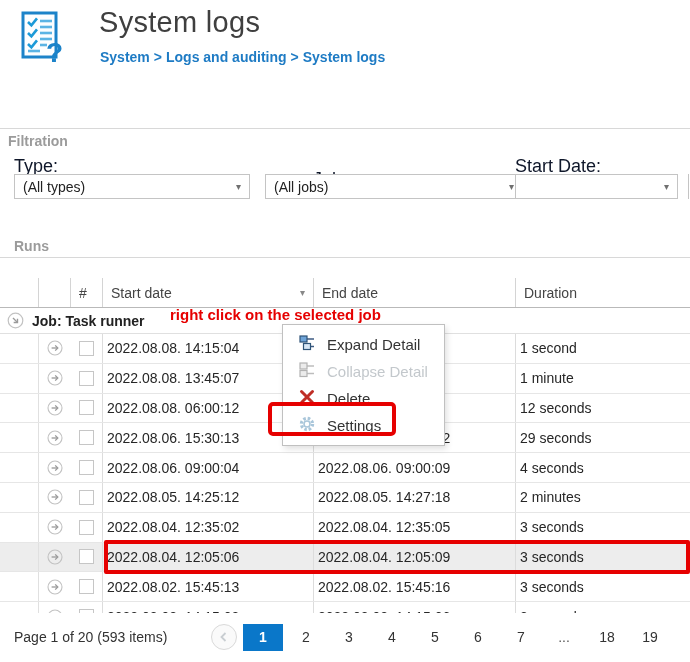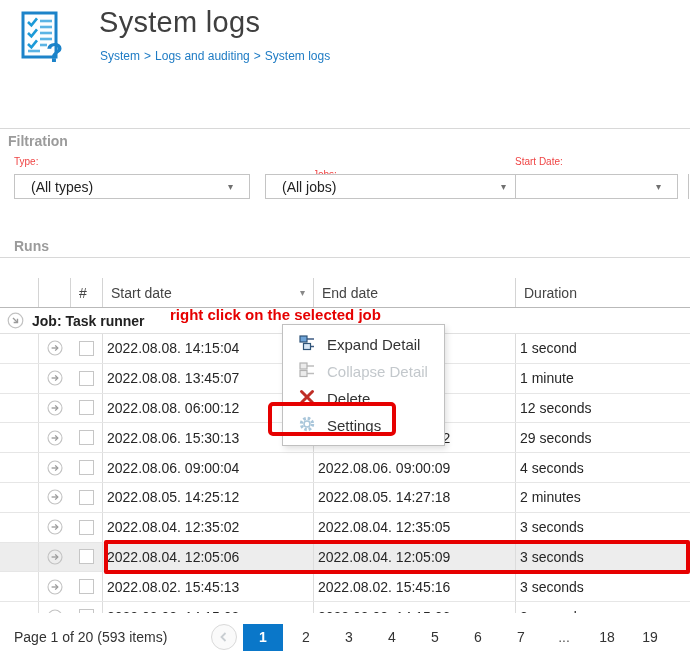--- a/index.html
+++ b/index.html
@@ -4,33 +4,33 @@
 <style>
   * { margin:0; padding:0; box-sizing:border-box; }
   html,body { width:690px; height:662px; background:#fff; overflow:hidden;
     font-family:"Liberation Sans", sans-serif; color:#2b2b2b; }
   .abs { position:absolute; }
   #stage { position:relative; width:690px; height:662px; background:#fff; }
 
   
   #app-icon { left:16px; top:10px; }
   #page-title { left:99px; top:6px; font-size:29px; font-weight:300; color:#3f3f3f; letter-spacing:.3px; }
-  #breadcrumb { left:100px; top:49px; font-size:12px; color:#1e7bc4; }
+  #breadcrumb { left:100px; top:49px; font-size:14px; color:#1e7bc4;font-weight:bold; }
   #breadcrumb .crumb { color:#1e7bc4; cursor:pointer; }
   #breadcrumb .sep { color:#1e7bc4; padding:0 4px; }
 
   
   .section-label { font-size:14px; font-weight:bold; color:#9b9b9b; }
   .rule { left:0; width:690px; height:0; border-top:1px solid #d8d8d8; }
 
   
-  .filter-label { font-size:10px; color:#ef4444; }
+  .filter-label { font-size:18px; color:#0f172a; }
   .dropdown { height:25px; background:#fff; border:1px solid #c4c4c4;
     display:flex; align-items:center; justify-content:space-between;
-    padding:0 16px; font-size:14px; color:#222; cursor:pointer; }
+    padding:0 8px; font-size:14px; color:#222; cursor:pointer; }
   .dd-caret { font-size:10px; color:#707070; line-height:1; }
 
   
   #runs-table { left:0; top:278px; width:690px; height:335px; overflow:hidden; background:#fff; }
   .trow { display:grid; grid-template-columns:38px 32px 32px 211px 202px 1fr; align-items:stretch; }
   #thead { height:30px; border-bottom:1px solid #b9b9b9; font-size:14px; color:#444; }
   #thead .hcell { display:flex; align-items:center; padding:0 8px; border-left:1px solid #d4d4d4; }
   #thead .hcell.first { border-left:none; }
   .sort-caret { font-size:10px; color:#888; margin-left:auto; }
   #group-row { height:26px; display:flex; align-items:center; border-bottom:1px solid #e0e0e0; }

